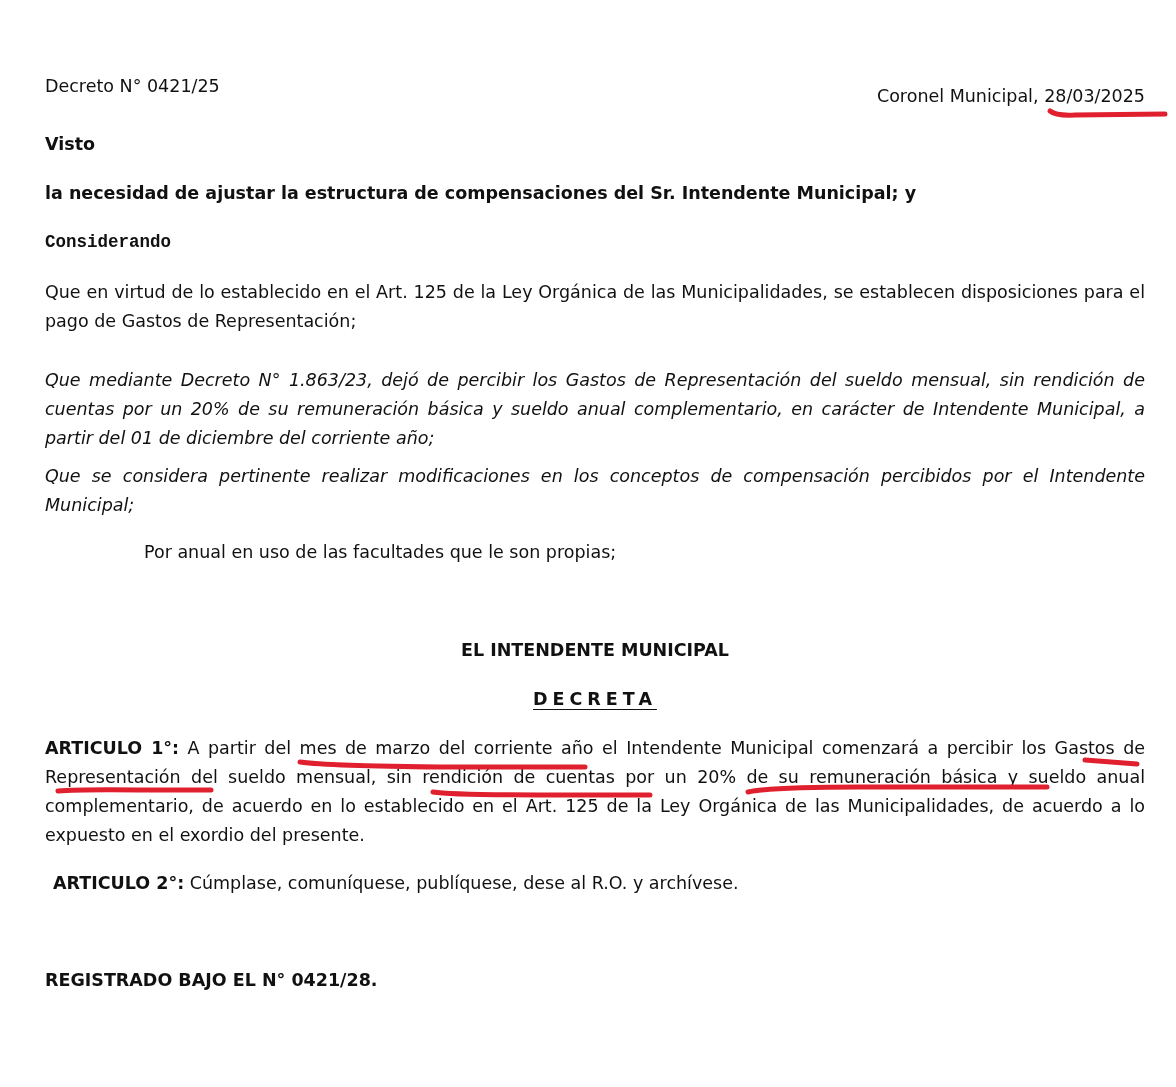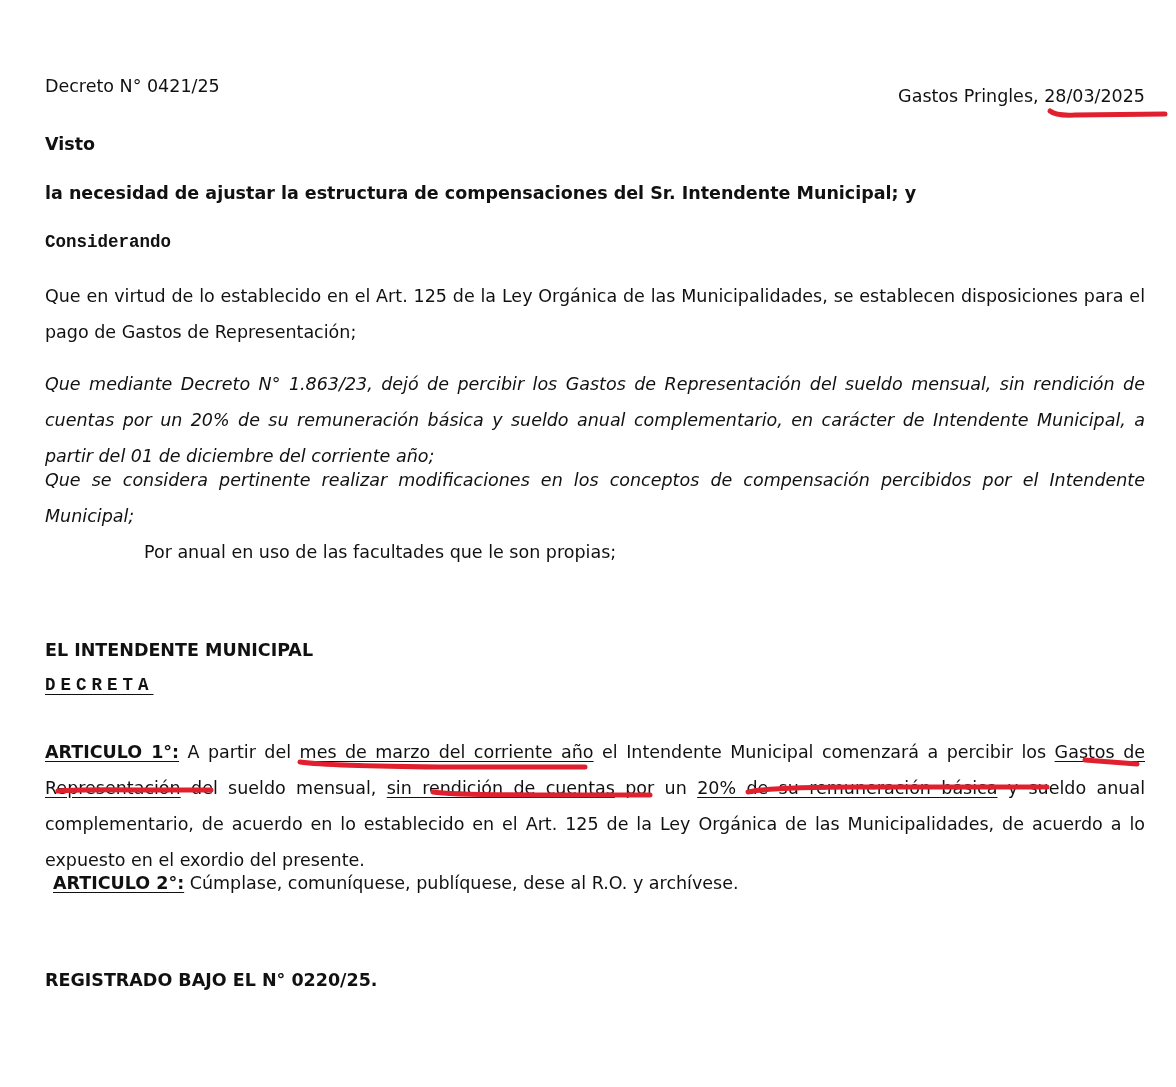--- a/index.html
+++ b/index.html
@@ -1,62 +1,62 @@
 <!DOCTYPE html>
 <html><head>
 <meta charset="utf-8">
 <style>
   html, body { margin: 0; padding: 0; background: #ffffff; }
   body { width: 1176px; height: 1087px; position: relative; overflow: hidden;
          font-family: "DejaVu Sans", sans-serif; color: #111111; font-size: 17.5px; }
   .page { position: absolute; left: 45px; top: 0; width: 1100px; }
   .line { position: absolute; white-space: nowrap; }
-  .p { position: absolute; left: 0; width: 1100px; line-height: 36px; text-align: justify; }
+  .p { position: absolute; left: 0; width: 1100px; line-height: 29px; text-align: justify; }
   .bold { font-weight: bold; }
-  .u { text-decoration: underline; text-underline-offset: 3px; margin-top: 32px; }
-  .center { position: absolute; left: 0; width: 1100px; text-align: left; font-weight: bold; }
+  .u { text-underline-offset: 3px; margin-top: 32px; }
+  .center { position: absolute; left: 0; width: 1100px; text-align: center; font-weight: bold; }
   .spaced { letter-spacing: 5px; text-decoration: underline; text-underline-offset: 4px; }
   .marks { position: absolute; left: 0; top: 0; width: 1176px; height: 1087px; pointer-events: none; }
 </style>
 </head>
 <body>
 
 <div class="page">
 
   <div class="line" style="left:0; top:36px;margin-top:40px;">Decreto N° 0421/25</div>
 
   <div class="line" style="right:0; top:86px;">
-    <span>Gastos Pringles, </span><span>28/03/2025</span>
+    <span>Coronel Municipal, </span><span>28/03/2025</span>
   </div>
 
   <div class="line bold" style="left:0; top:134px;">Visto</div>
   <div class="line" style="left:0; top:183px;font-weight:bold;">la necesidad de ajustar la estructura de compensaciones del Sr. Intendente Municipal; y</div>
 
   <div class="line bold" style="left:0; top:232px;font-family:Liberation Mono, monospace;">Considerando</div>
 
   <div class="p" style="top:278px;">Que en virtud de lo establecido en el Art. 125 de la Ley Orgánica de las Municipalidades, se establecen disposiciones para el pago de Gastos de Representación;</div>
   <div class="p" style="top:366px;font-style:italic;">Que mediante Decreto N° 1.863/23, dejó de percibir los Gastos de Representación del sueldo mensual, sin rendición de cuentas por un 20% de su remuneración básica y sueldo anual complementario, en carácter de Intendente Municipal, a partir del 01 de diciembre del corriente año;</div>
   <div class="p" style="top:462px;font-style:italic;">Que se considera pertinente realizar modificaciones en los conceptos de compensación percibidos por el Intendente Municipal;</div>
 
   <div class="line" style="left:99px; top:542px;">Por anual en uso de las facultades que le son propias;</div>
 
   <div class="center" style="top:640px;">EL INTENDENTE MUNICIPAL</div>
-  <div class="center" style="top:675px;font-family:Liberation Mono, monospace;">
+  <div class="center" style="top:689px;">
     <span class="spaced">DECRETA</span>
   </div>
 
   <div class="p" style="top:734px;">
     <span class="bold u">ARTICULO 1°:</span><span> A partir del </span><span class="u">mes de marzo del corriente año</span><span> el Intendente Municipal comenzará a percibir  los </span><span class="u">Gastos de Representación</span><span> del sueldo mensual, </span><span class="u">sin rendición de cuentas</span><span> por un </span><span class="u">20% de su remuneración básica</span><span> y sueldo anual complementario, de acuerdo en lo establecido en el Art. 125 de la Ley Orgánica de las Municipalidades, de acuerdo a lo expuesto en el exordio del presente.</span>
   </div>
 
   <div class="line" style="left:8px; top:873px;">
     <span class="bold u">ARTICULO 2°:</span><span> Cúmplase, comuníquese, publíquese, dese al R.O. y archívese.</span>
   </div>
 
-  <div class="line bold" style="left:0; top:970px;">REGISTRADO BAJO EL N° 0220/25.</div>
+  <div class="line bold" style="left:0; top:970px;">REGISTRADO BAJO EL N° 0421/28.</div>
 </div>
 
 <svg class="marks" viewBox="0 0 1176 1087" xmlns="http://www.w3.org/2000/svg">
   <g fill="none" stroke="#e0202e" stroke-width="5" stroke-linecap="round">
     <path d="M1050 111 Q1056 116 1075 115 L1165 114"></path>
     <path d="M300 762 Q330 766 440 767 L585 767"></path>
     <path d="M1085 760 Q1110 762 1137 764"></path>
     <path d="M58 791 Q80 789 150 790 L211 790"></path>
     <path d="M433 792 Q450 795 550 795 L650 795"></path>
     <path d="M748 792 Q770 787 860 787 L1047 787"></path>

